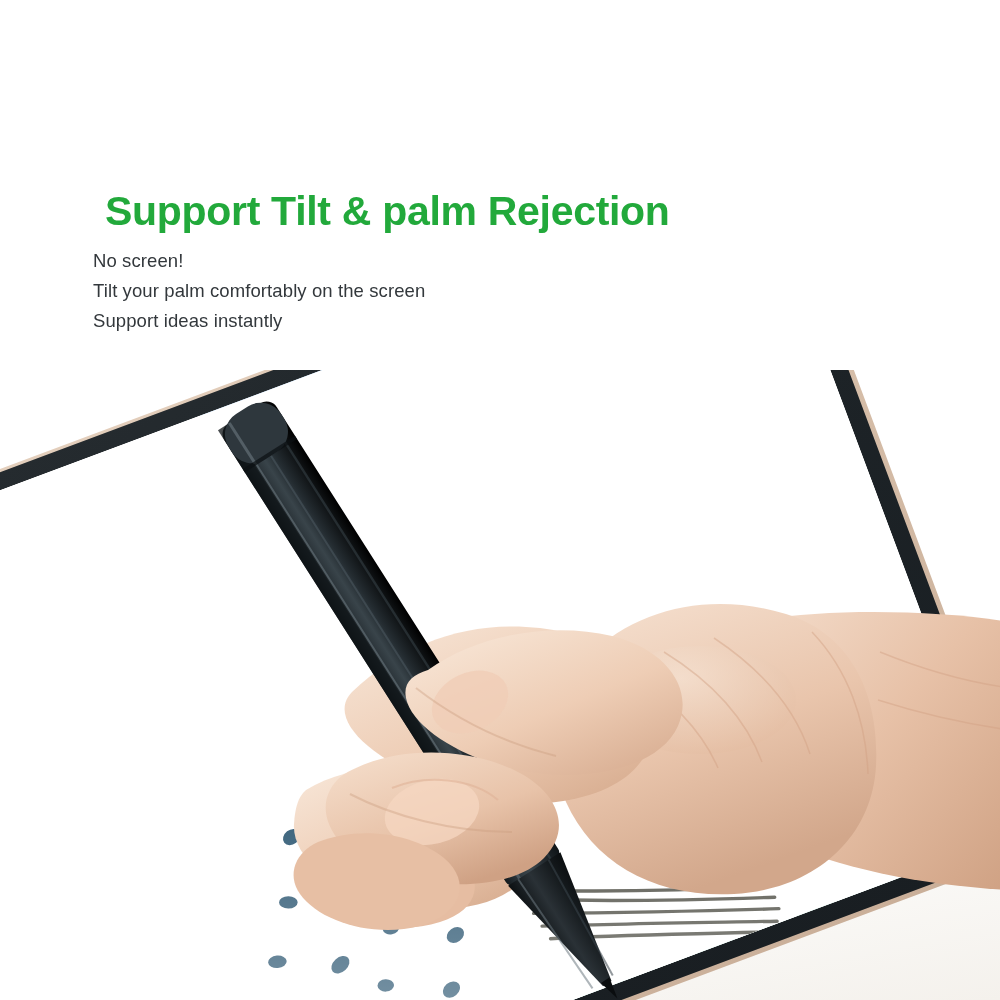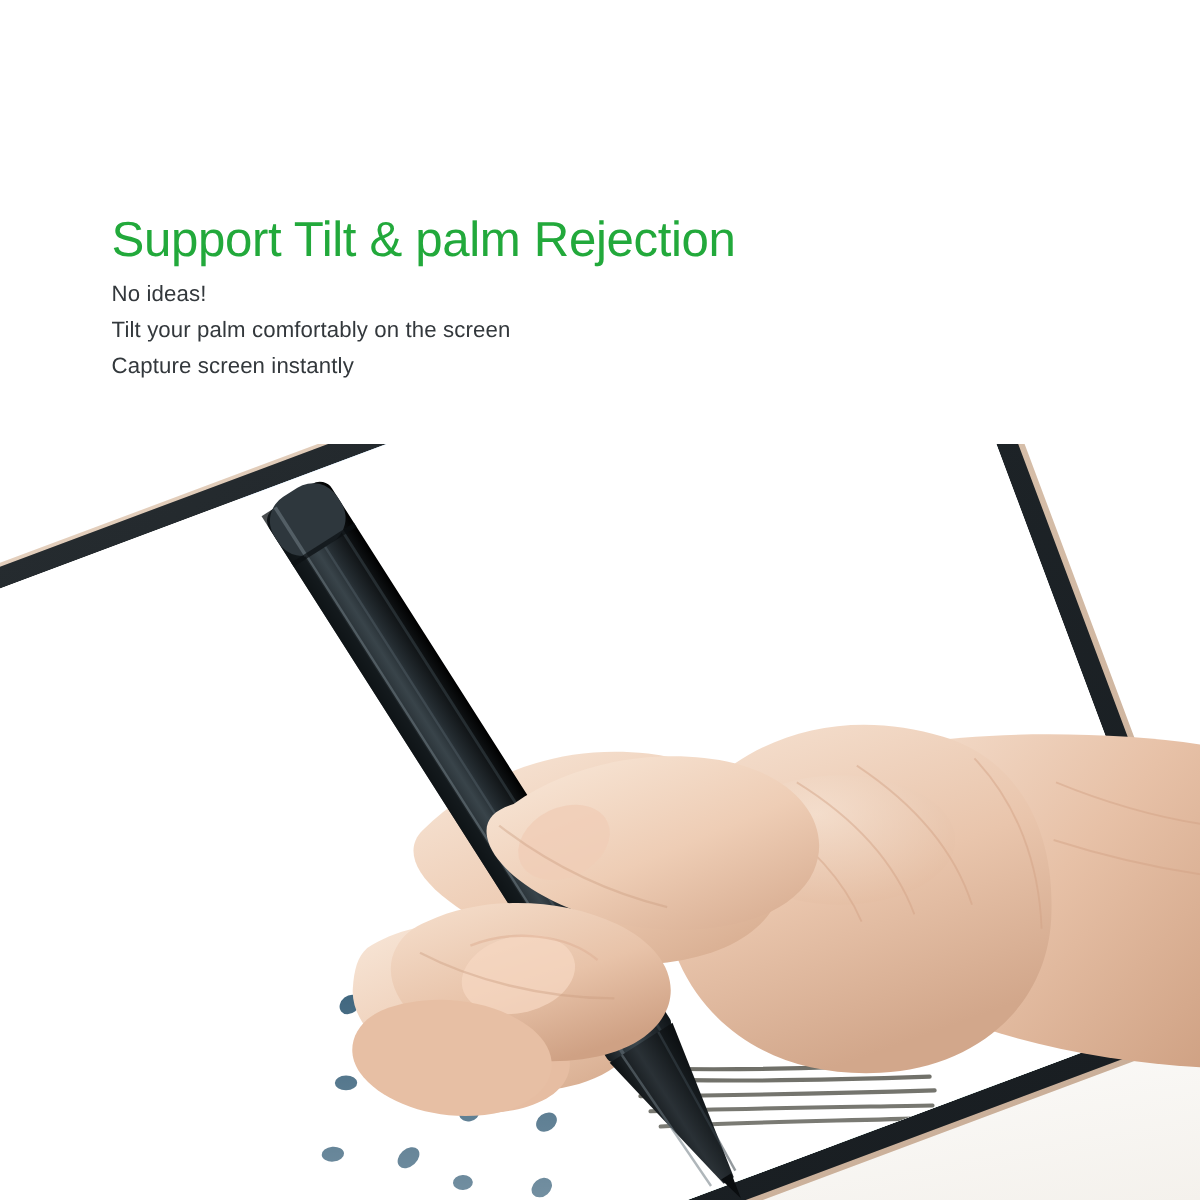--- a/index.html
+++ b/index.html
@@ -18,24 +18,24 @@
   }
 
   
   .copy{
     position:absolute;
     left:93px;top:176px;
     width:760px;
     z-index:60;
   }
   .headline{
-    margin:0;
+    margin:12px;
     font-size:41px;
     line-height:46px;
-    font-weight:400;
+    font-weight:700;
     letter-spacing:-0.3px;
     color:#22a93b;
     white-space:nowrap;
     font-family:"Liberation Sans","DejaVu Sans",sans-serif;
   }
   .subline{
     margin:0;
     font-size:18.5px;
     line-height:30px;
     font-weight:500;
@@ -207,23 +207,23 @@
   .fingers-over{position:absolute;left:0;top:0;width:1000px;height:630px;z-index:55;}
 </style>
 </head>
 <body>
 
 <div class="page">
 
   <div class="copy">
     <h1 class="headline">Support Tilt &amp; palm Rejection</h1>
     <div class="sub-wrap">
-      <p class="subline">No ideas!</p>
+      <p class="subline">No screen!</p>
       <p class="subline">Tilt your palm comfortably on the screen</p>
-      <p class="subline">Capture screen instantly</p>
+      <p class="subline">Support ideas instantly</p>
     </div>
   </div>
 
   <div class="photo">
 
     <div class="desk"></div>
     <div class="desk-pen"></div>
 
     <div class="tablet">
       <div class="tablet-gold"></div>

